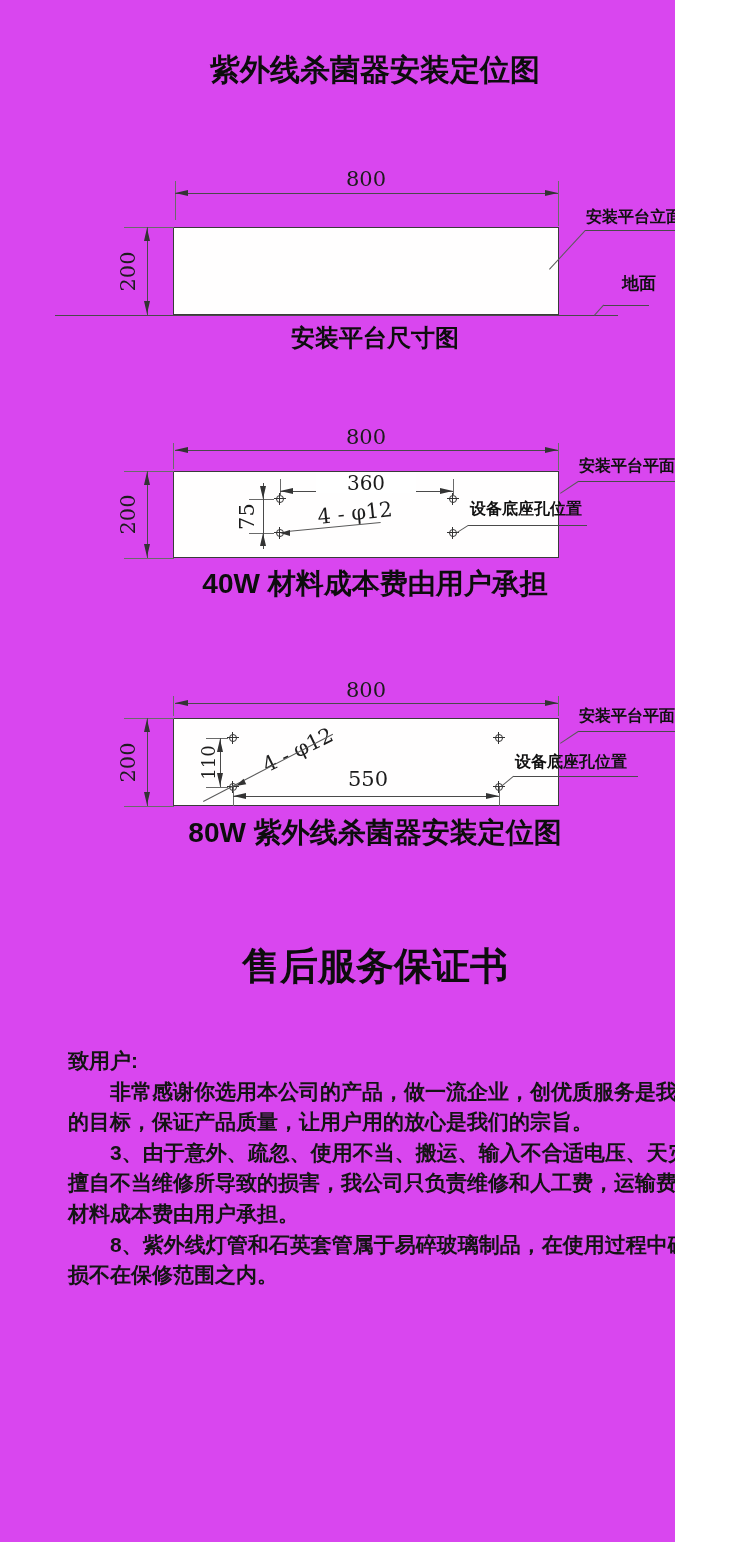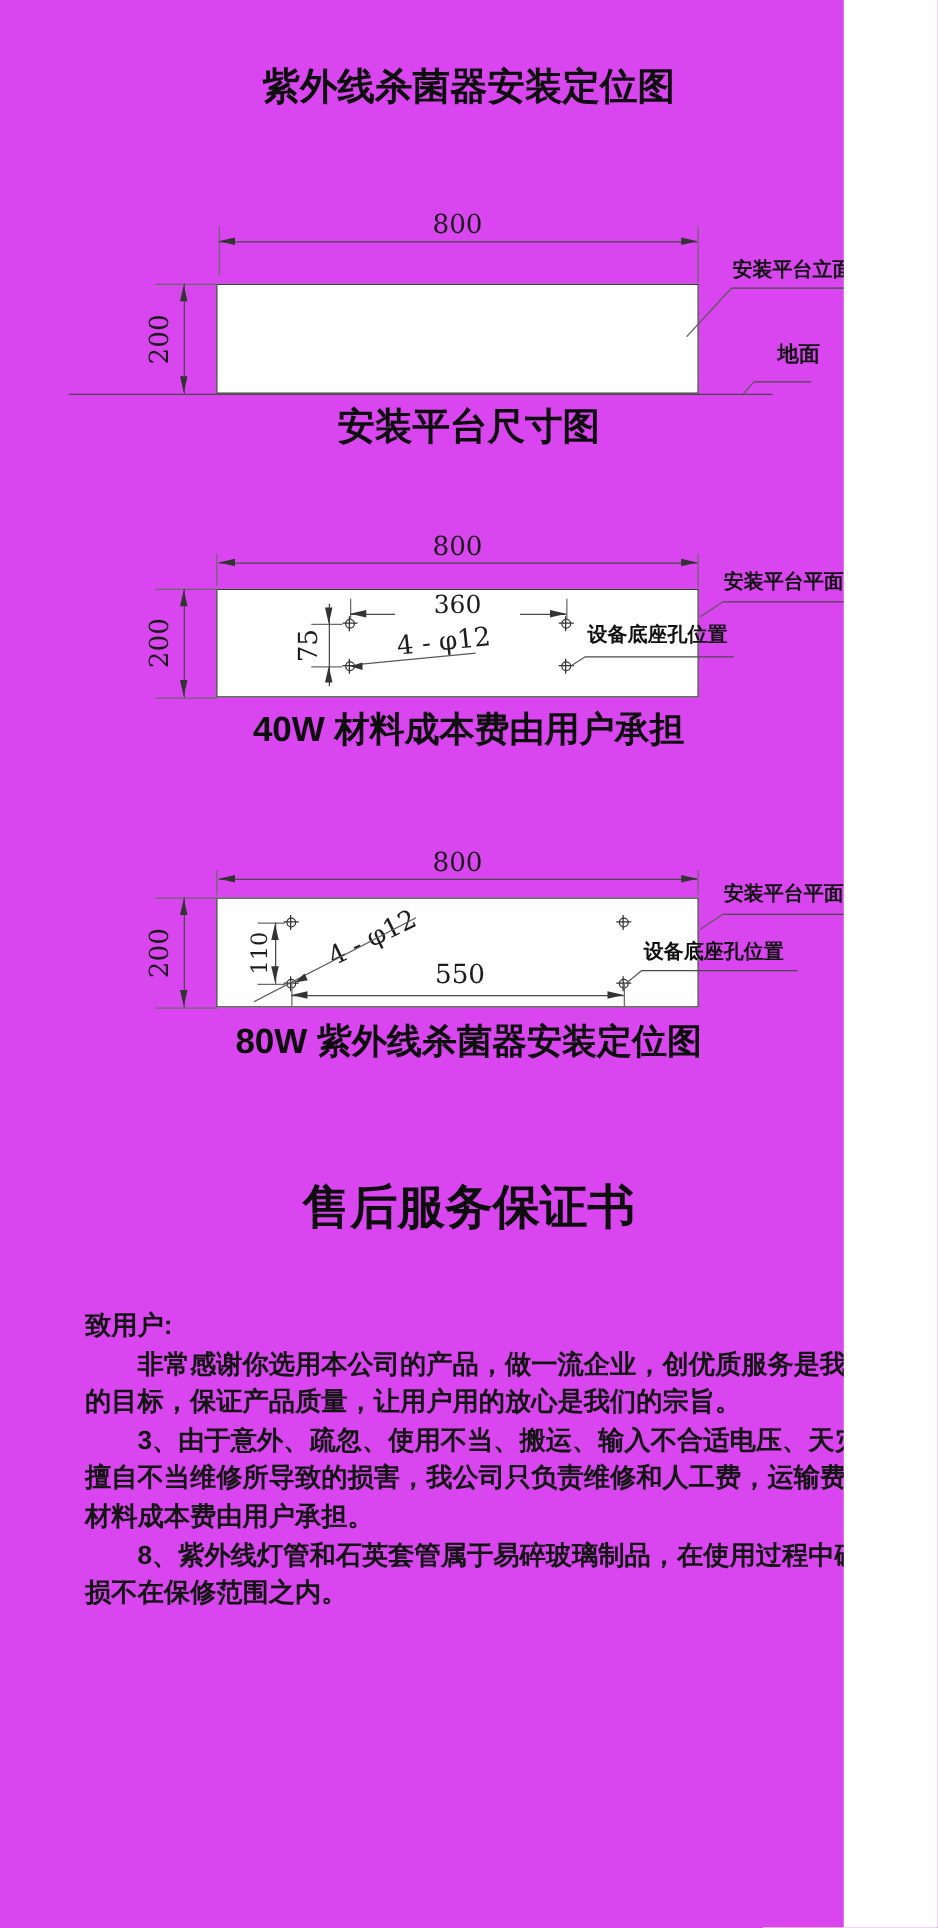--- a/index.html
+++ b/index.html
@@ -25,21 +25,21 @@
   
   .dimtext{position:absolute;font-family:"DejaVu Serif",serif;font-size:21px;color:#1c1c1c;
            text-align:center;white-space:nowrap;line-height:1;}
   .dimtext.small{font-size:18px;}
   .rot90{transform:rotate(-90deg);}
   .cjklabel{position:absolute;font-family:"Liberation Sans",sans-serif;font-weight:bold;
             font-size:16px;color:#101010;white-space:nowrap;line-height:1.1;}
   .caption{position:absolute;left:0;width:750px;text-align:center;font-weight:bold;
            color:#0d0d0d;white-space:nowrap;line-height:1.1;}
   .h1{font-size:30px;}
-  .h2{font-size:30px;text-align:center;}
+  .h2{font-size:24px;text-align:center;}
   .h3{font-size:28px;}
   .hbig{font-size:38px;}
   #warranty-body{position:absolute;left:68px;top:1046px;width:650px;
                  font-size:21px;line-height:30.6px;font-weight:600;color:#141414;}
   #warranty-body .para{white-space:pre-wrap;}
 </style>
 </head>
 <body>
 
 <div id="page">

